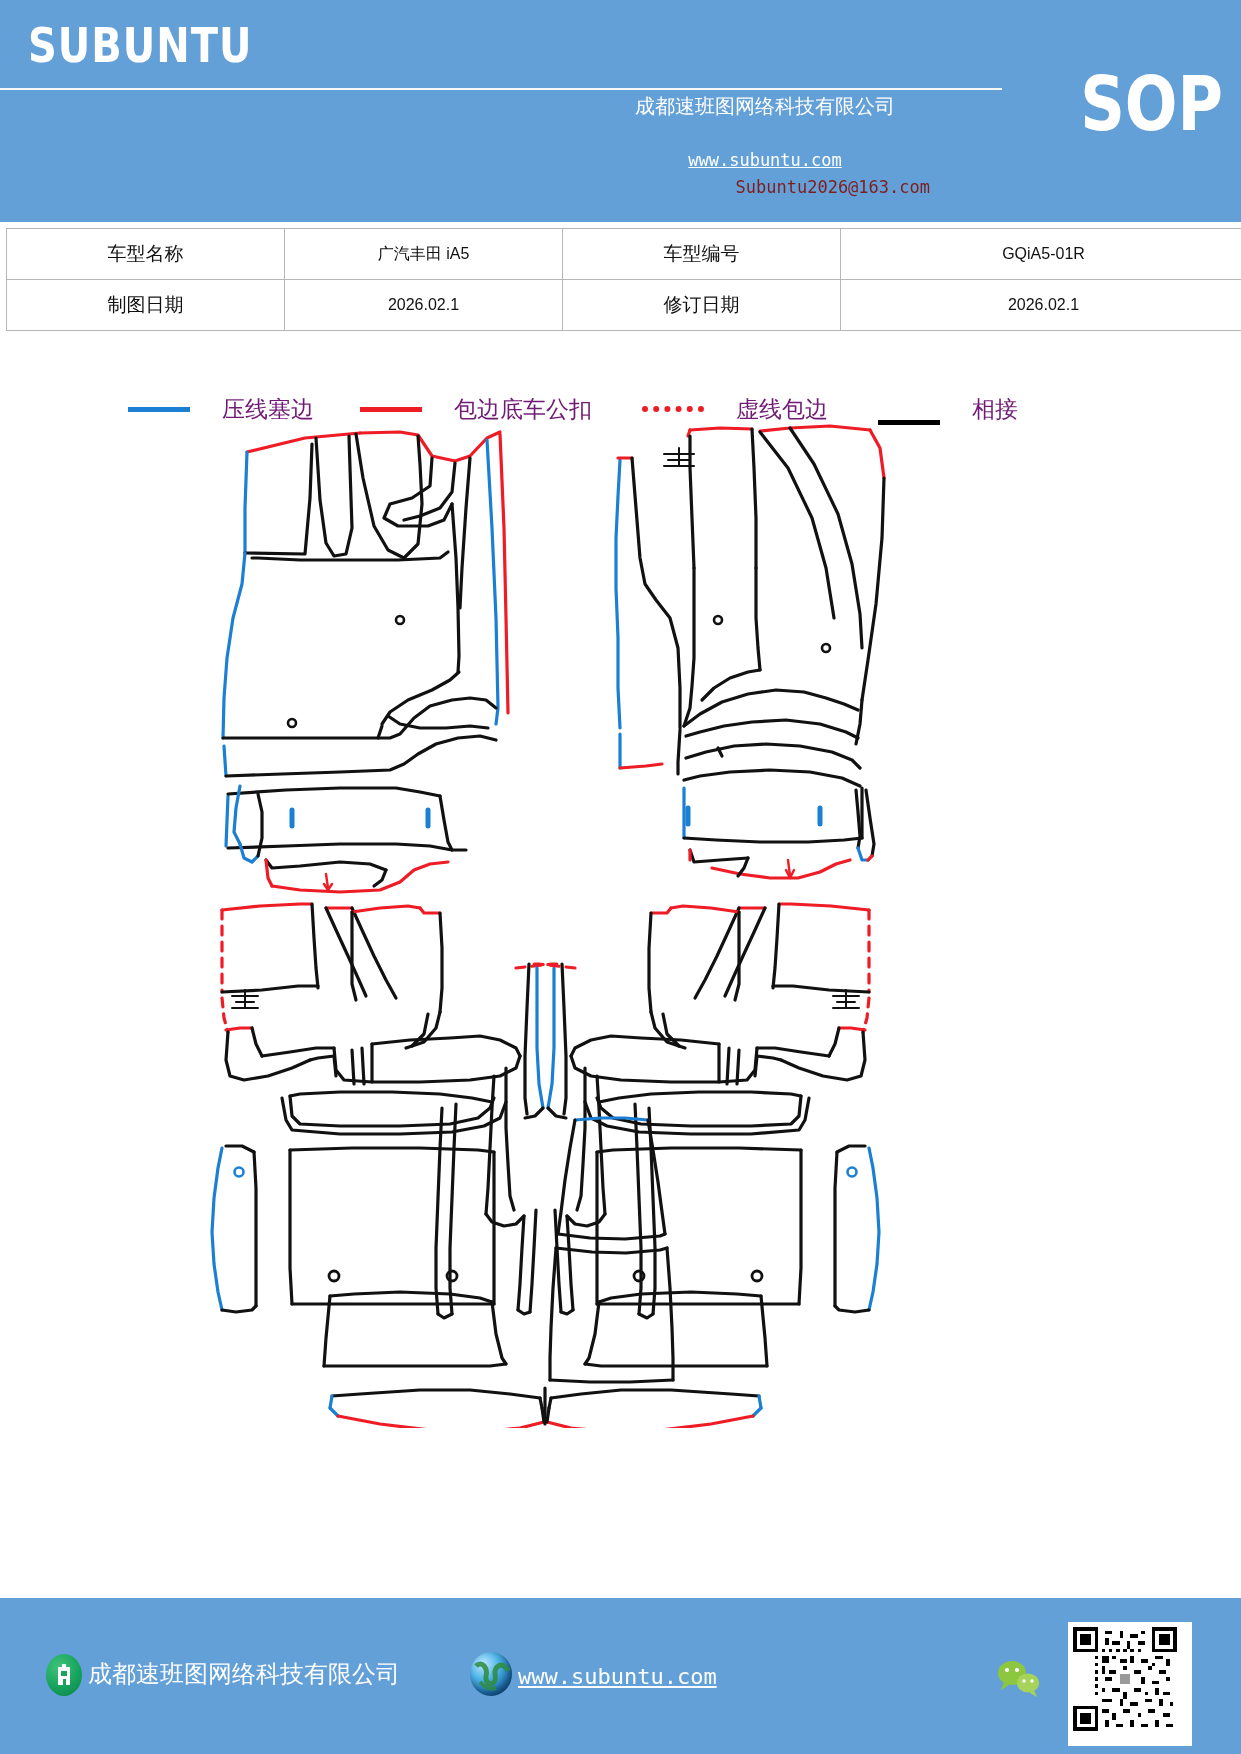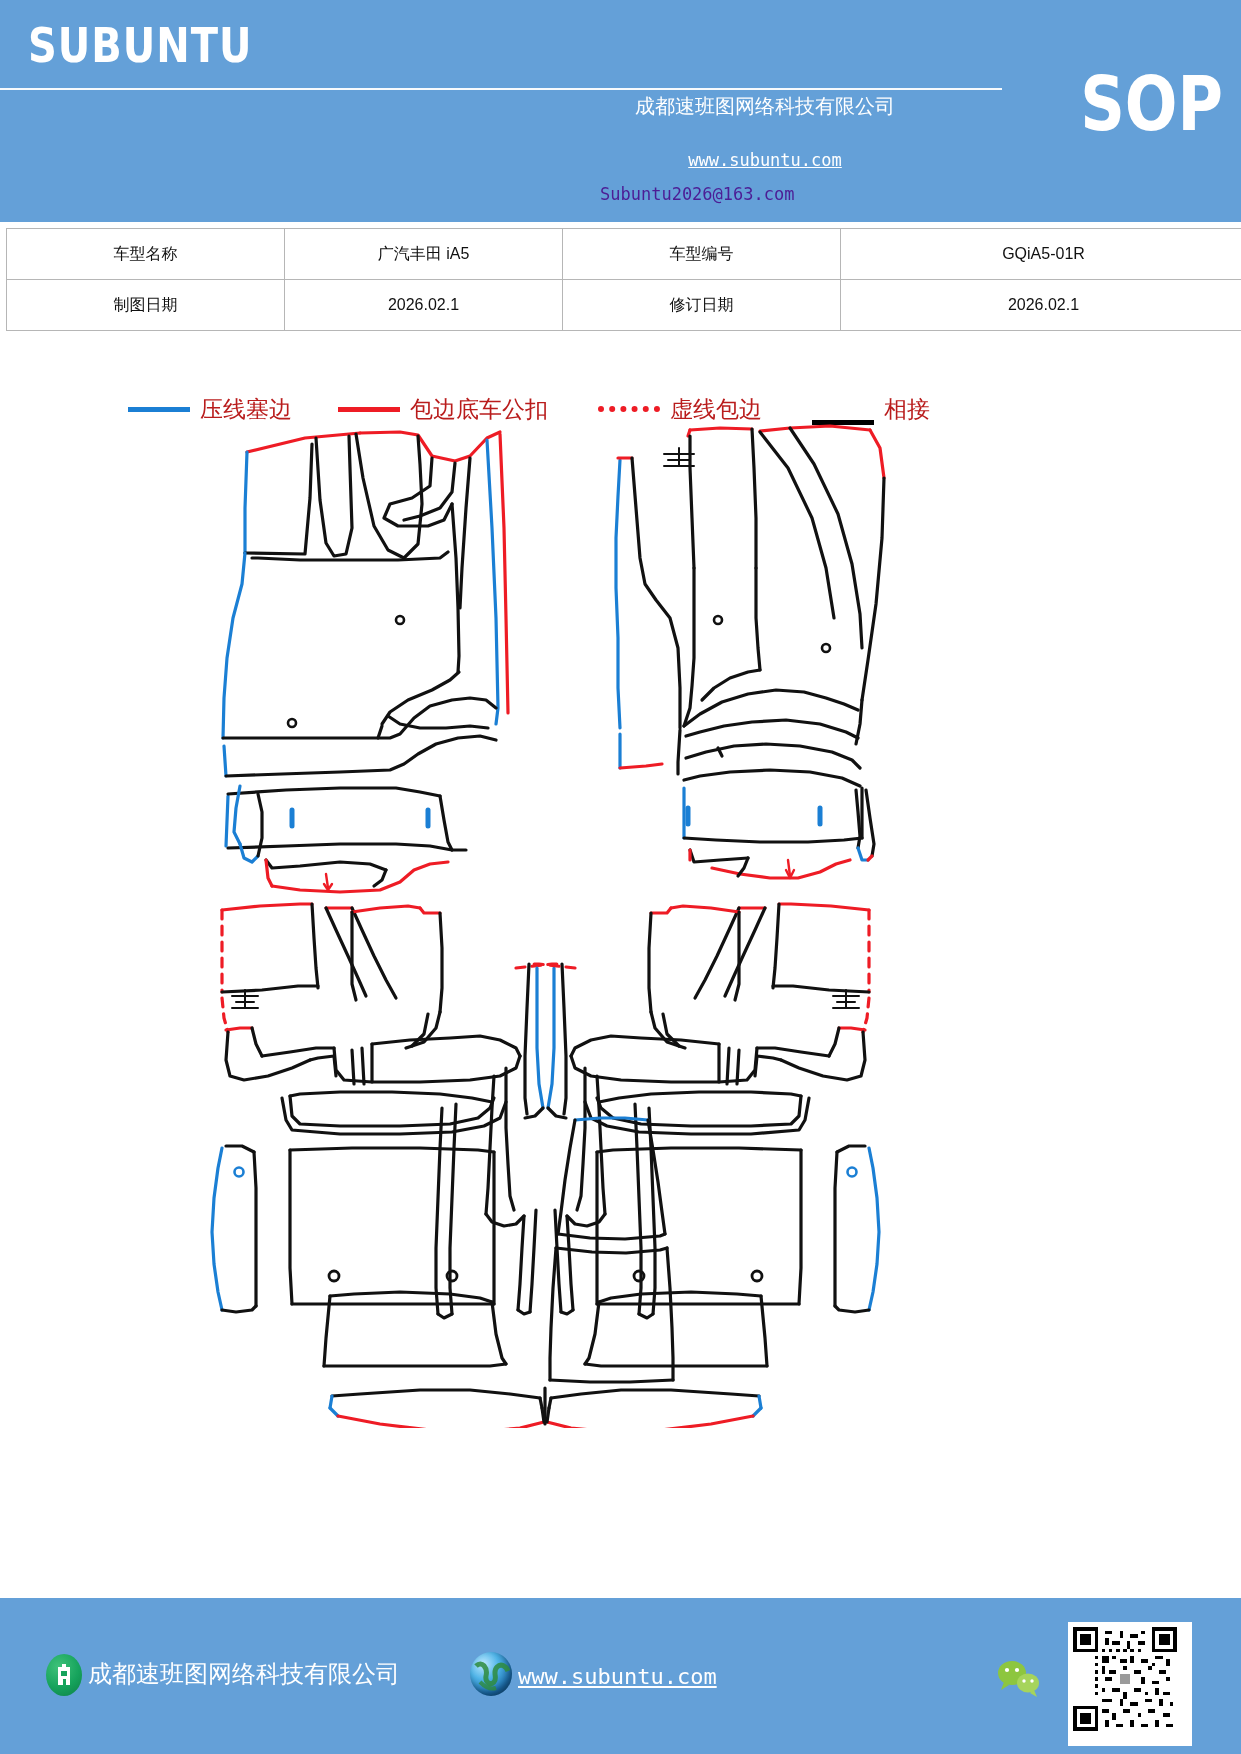--- a/index.html
+++ b/index.html
@@ -45,37 +45,37 @@
     font-weight:bold;font-size:62px;color:#ffffff;
     transform:scaleY(1.2);transform-origin:right top;
   }
   .url-top{
     position:absolute;left:620px;top:150px;width:290px;
     text-align:center;font-size:17px;color:#ffffff;
     font-family:"DejaVu Sans Mono", monospace;
     text-decoration:underline;
   }
   .mail-top{
-    position:absolute;left:600px;top:184px;width:330px;
-    text-align:left;font-size:17px;color:#4c1d95;
+    position:absolute;left:600px;top:177px;width:330px;
+    text-align:right;font-size:17px;color:#7f1d1d;
     font-family:"DejaVu Sans Mono", monospace;
   }
 
   
   .info-table{
     position:absolute;left:6px;top:228px;width:1228px;
     border-collapse:collapse;
     table-layout:fixed;
   }
   .info-table td{
     border:1px solid #b6b6b6;
     height:48px;
     text-align:center;
     vertical-align:middle;
-    font-size:16px;
+    font-size:19px;
     color:#111;
     font-family:"Liberation Serif", serif;
   }
   .info-table td.val{
     font-family:"Liberation Sans", sans-serif;
     font-size:16px;
   }
   .col-a{width:275px;} .col-b{width:275px;}
   .col-c{width:275px;} .col-d{width:403px;}
 
@@ -90,21 +90,21 @@
   .lg3{margin-left:50px;text-align:center;}
   .lg4{margin-left:50px;align-items:flex-end;}
   .swatch{width:62px;height:5px;display:inline-block;}
   .swatch.blue{background:#1B7FD4;}
   .swatch.red{background:#EE1C25;}
   .swatch.black{background:#000000;height:5px;}
   .swatch.reddash{
     height:0;border-top:6px dotted #EE1C25;background:none;
   }
   .legend-label{
-    margin-left:10px;font-size:23px;color:#b91c1c;
+    margin-left:32px;font-size:23px;color:#701a75;
     font-family:"Liberation Serif", serif;
   }
 
   
   .drawing{
     position:absolute;left:0;top:408px;width:1241px;height:1020px;
   }
   .drawing svg{display:block;}
 
   

